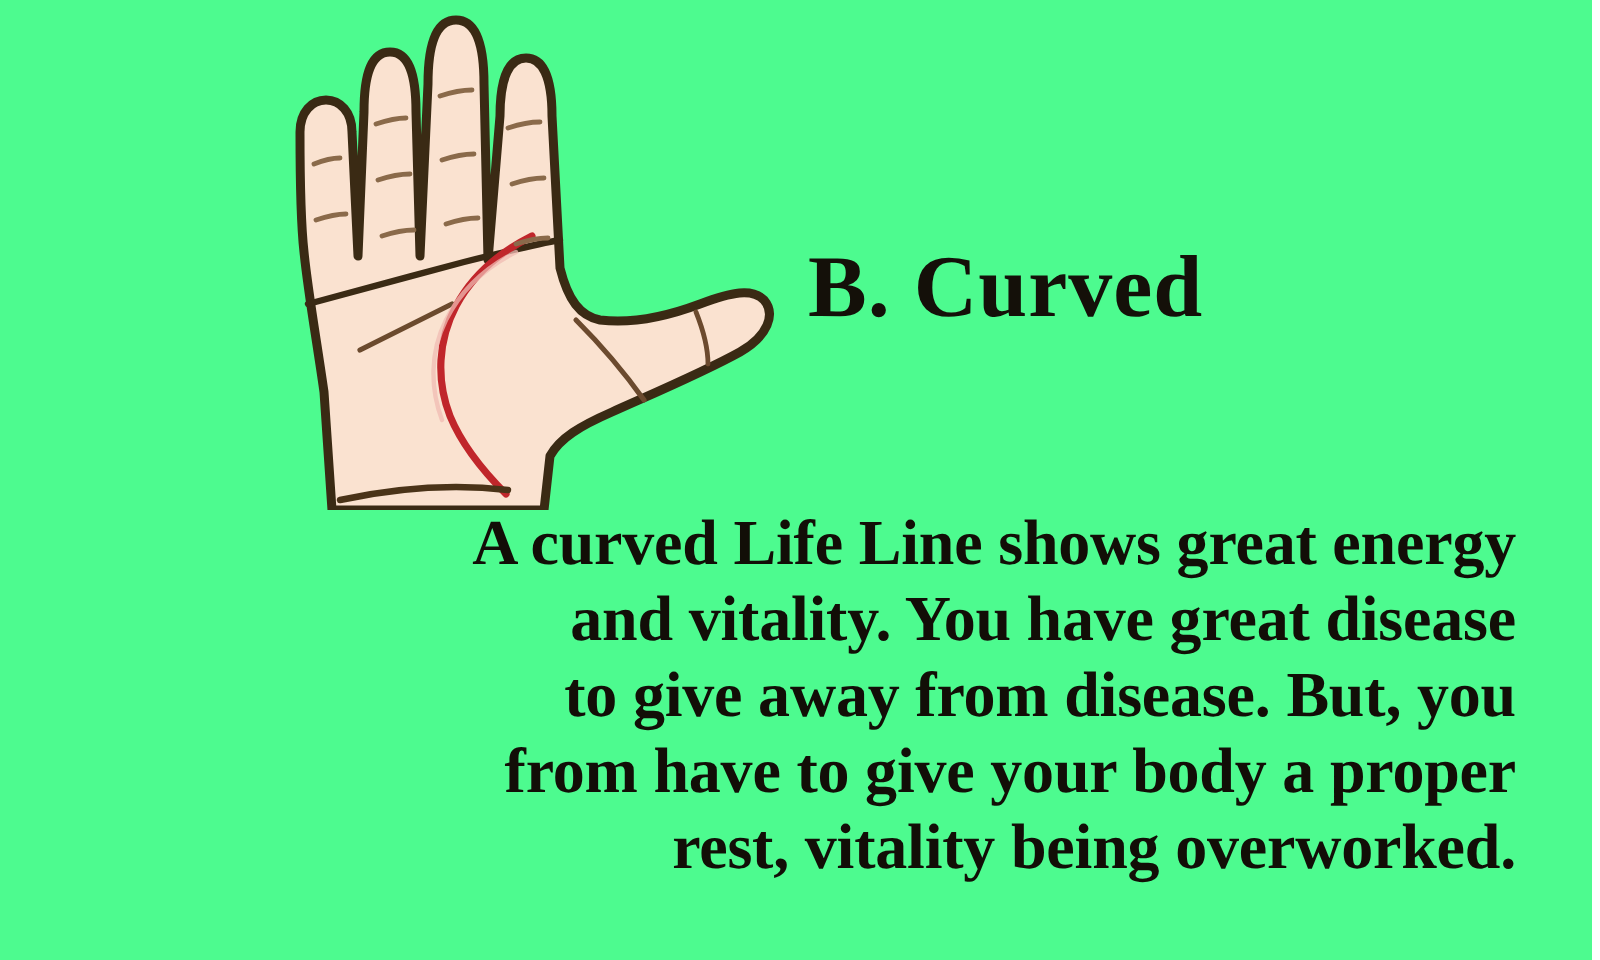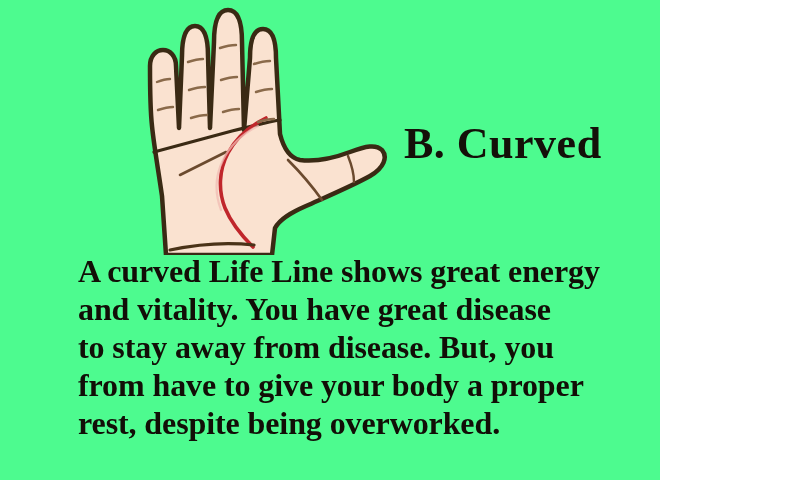--- a/index.html
+++ b/index.html
@@ -7,21 +7,21 @@
     padding: 0;
   }
   body {
     width: 800px;
     height: 480px;
     overflow: hidden;
     font-family: "Liberation Serif", serif;
   }
   #stage {
     position: relative;
-    width: 660px;
+    width: 796px;
     height: 480px;
     background: #4DFB8F;
     overflow: hidden;
   }
   #hand-illustration {
     position: absolute;
     left: 120px;
     top: 0px;
     width: 270px;
     height: 255px;
@@ -42,20 +42,21 @@
     position: absolute;
     left: 78px;
     top: 252px;
     width: 680px;
     font-family: "Liberation Serif", serif;
     font-weight: bold;
     font-size: 32px;
     line-height: 38px;
     color: #120E07;
     letter-spacing: -0.1px;
+    text-align: right;
   }
   #body-copy .line {
     display: block;
     white-space: nowrap;
   }
 </style>
 </head>
 <body>
 
 <div id="stage" style="background: rgb(77, 251, 143);">
@@ -124,18 +125,18 @@
       <path d="M 138,122 C 144,120 149,119 154,119" fill="none" stroke="#8A6A4A" stroke-width="2.4" stroke-linecap="round"></path>
 
     </svg>
   </div>
 
   <div id="heading">B. Curved</div>
 
   <div id="body-copy">
     <span class="line">A curved Life Line shows great energy</span>
     <span class="line">and vitality. You have great disease</span>
-    <span class="line">to stay away from disease. But, you</span>
+    <span class="line">to give away from disease. But, you</span>
     <span class="line">from have to give your body a proper</span>
-    <span class="line">rest, despite being overworked.</span>
+    <span class="line">rest, vitality being overworked.</span>
   </div>
 
 </div>
 
 </body></html>

